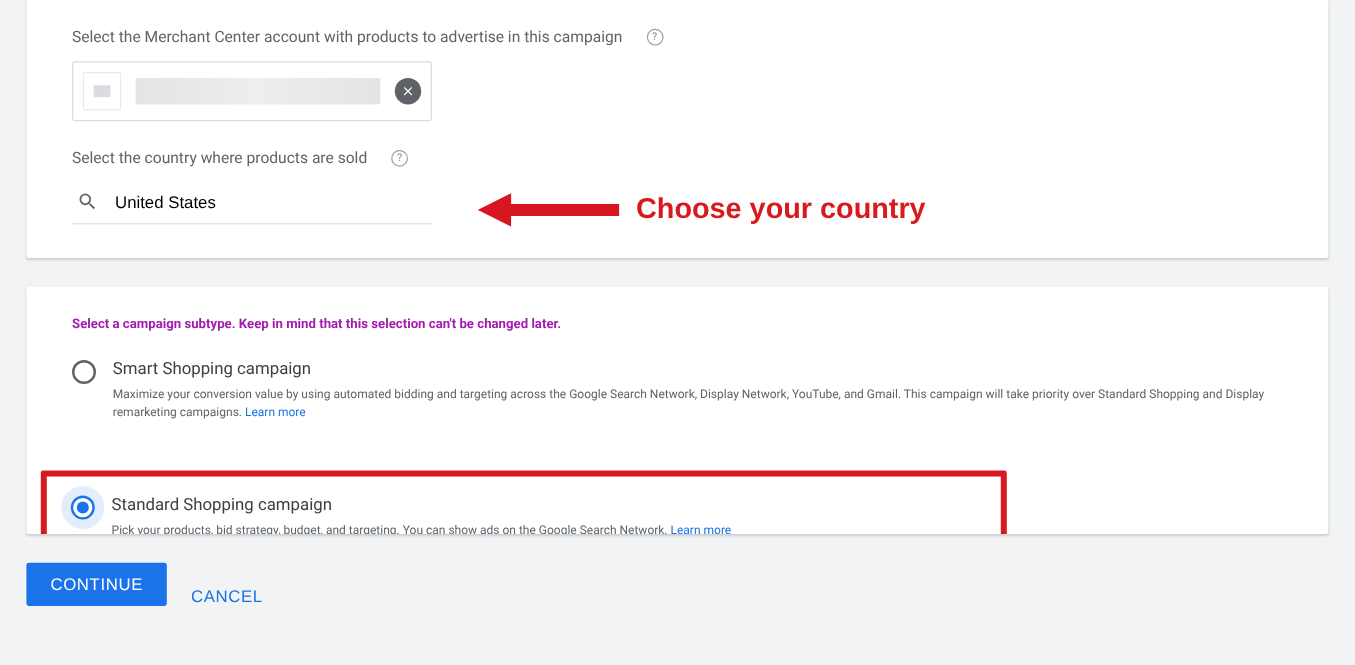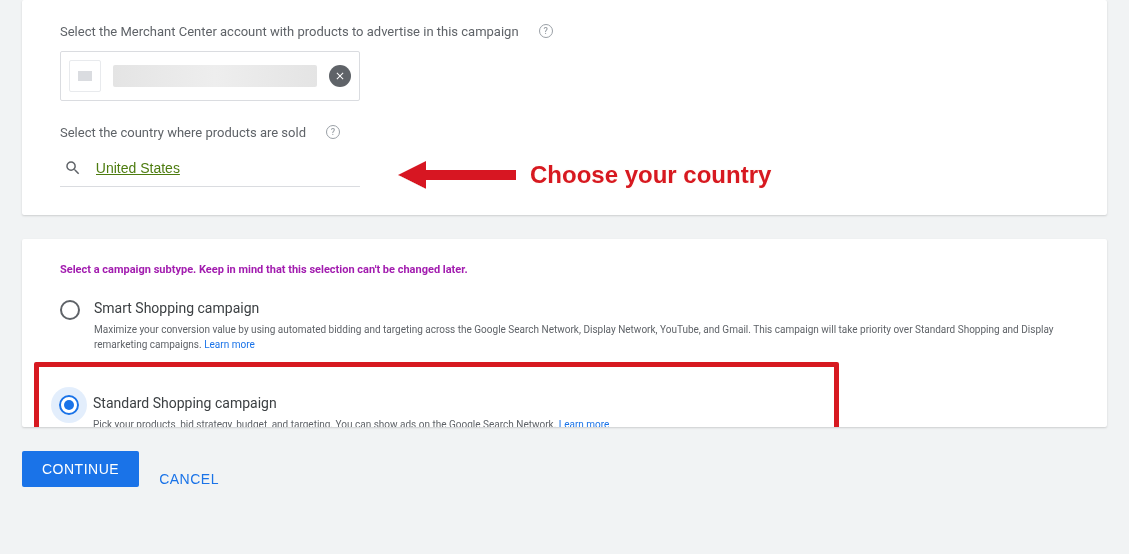--- a/index.html
+++ b/index.html
@@ -80,23 +80,22 @@
     gap: 14px;
     width: 300px;
     border-bottom: 1px solid #dadce0;
     padding: 6px 4px 8px 4px;
   }
   .country-input-wrap svg { fill: #5f6368; }
   .country-input {
     border: none;
     outline: none;
     font-size: 14px;
-    color: #4d7c0f;
+    color: #000000;
     width: 100%;
-    text-decoration: underline;
   }
   .annot-wrap {
     position: absolute;
     left: 376px; top: 155px;
     display: flex; align-items: center; gap: 12px;
     pointer-events: none;
   }
   .annot-wrap svg { display: block; }
   .annot-text {
     font-family: "Segoe UI", Arial, sans-serif;
@@ -149,21 +148,22 @@
   .learn-link {
     color: #1a73e8;
     text-decoration: none;
   }
   .highlight-box {
     border: 5px solid #d71920;
     border-radius: 2px;
     margin-left: -26px;
     margin-right: 230px;
     margin-bottom: -26px;
-    padding: 28px 20px 16px 20px;
+    padding: 16px 20px 16px 20px;
+    margin-top: 30px;
   }
   .highlight-box .radio-row { padding: 0; }
   .footer {
     display: flex; gap: 20px; align-items: flex-end;
     margin-top: 6px;
   }
   .btn-continue {
     background: #1a73e8;
     color: #fff;
     border: none;

